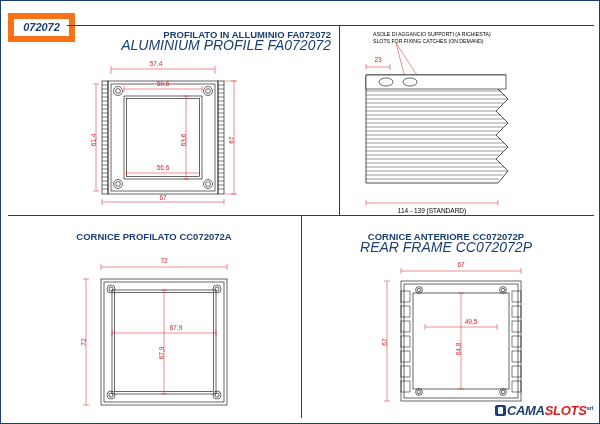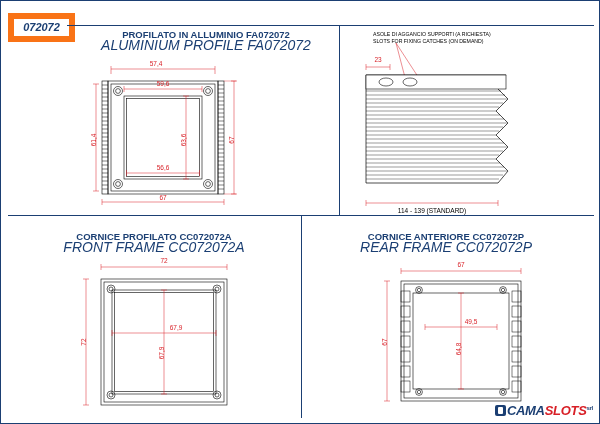--- a/index.html
+++ b/index.html
@@ -30,21 +30,21 @@
 <div class="page">
 
   <div class="hdr-box">
     <span>072072</span>
   </div>
   <div class="hdr-line"></div>
   <div class="mid-line"></div>
   <div class="vert-line"></div>
   <div class="vert-line-top"></div>
 
-  <div class="title" style="left:80px;top:28px;width:250px;">
+  <div class="title" style="left:80px;top:28px;width:250px;text-align:right;">
     <div class="t1">PROFILATO IN ALLUMINIO FA072072</div>
     <div class="t2">ALUMINIUM PROFILE FA072072</div>
   </div>
 
   <div class="dwg" style="left:85px;top:52px;">
     <svg width="245" height="155" viewBox="0 0 245 155">
       <g stroke="#000" fill="none" stroke-width="0.6">
 
         <rect x="22" y="28" width="110" height="113"></rect>
         <rect x="25" y="31" width="104" height="107"></rect>
@@ -148,21 +148,20 @@
         <text x="32" y="19" text-anchor="middle">23</text>
       </g>
       <g fill="#000" font-size="6.5">
         <text x="86" y="170" text-anchor="middle">114 - 139  (STANDARD)</text>
       </g>
     </svg>
   </div>
 
   <div class="title" style="left:28px;top:230px;width:250px;">
     <div class="t1">CORNICE PROFILATO CC072072A</div>
-    <div class="t2">FRONT FRAME CC072072A</div>
   </div>
 
   <div class="dwg" style="left:45px;top:252px;">
     <svg width="215" height="165" viewBox="0 0 215 165">
       <g stroke="#000" fill="none" stroke-width="0.6">
         <rect x="55" y="26" width="126" height="126"></rect>
         <rect x="58" y="29" width="120" height="120"></rect>
         <rect x="66" y="37" width="104" height="104"></rect>
         <rect x="68.5" y="39.5" width="99" height="99"></rect>
       </g>

